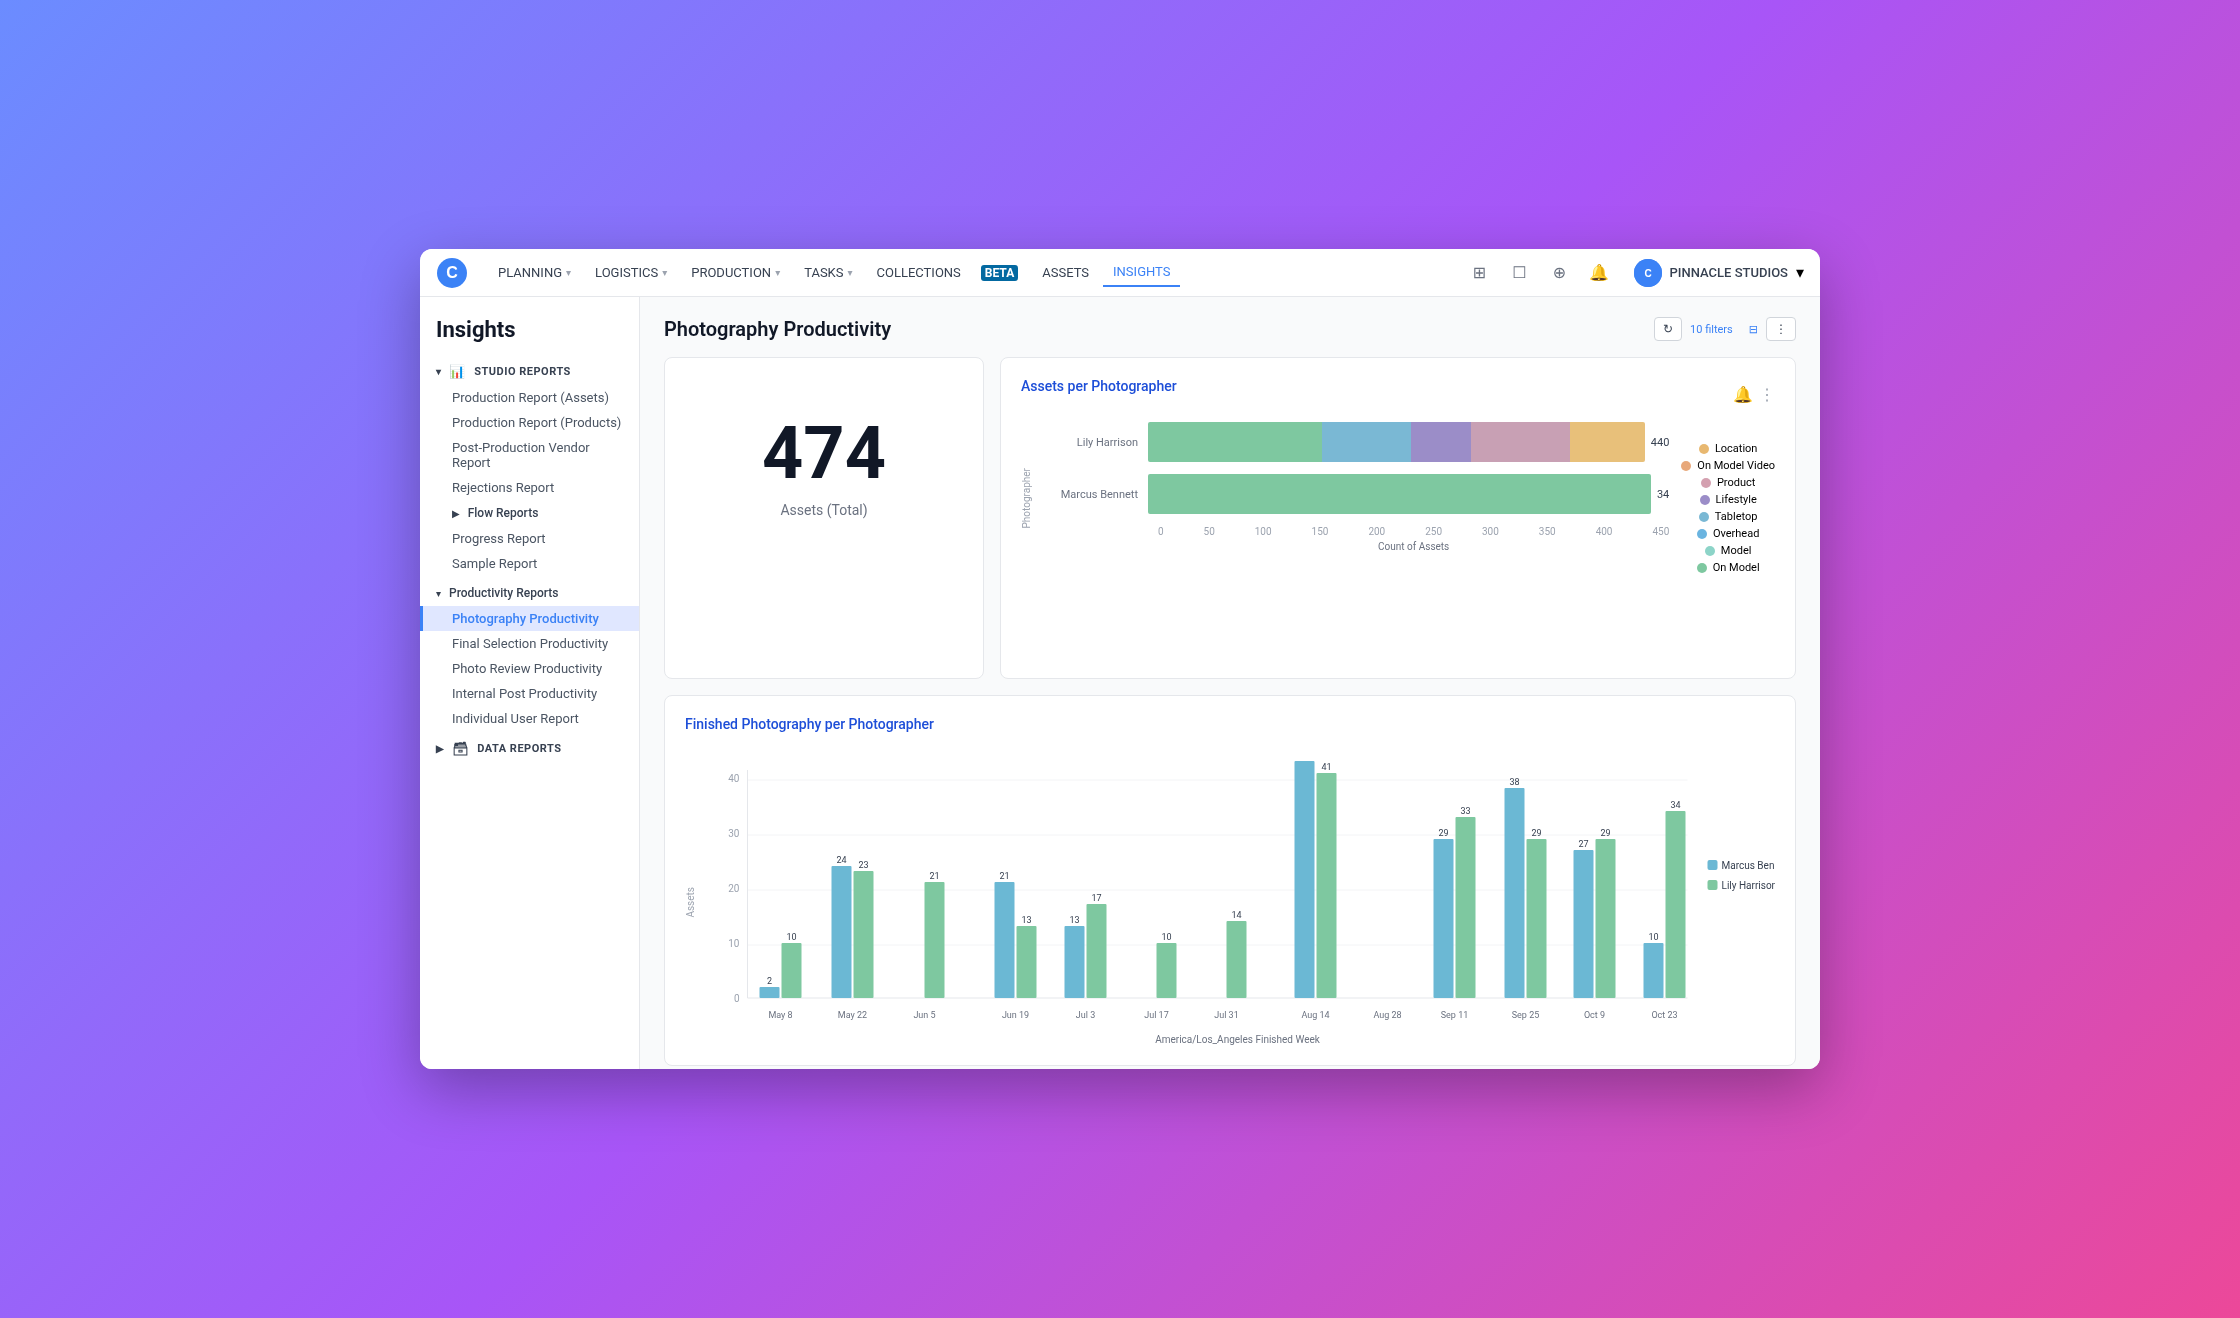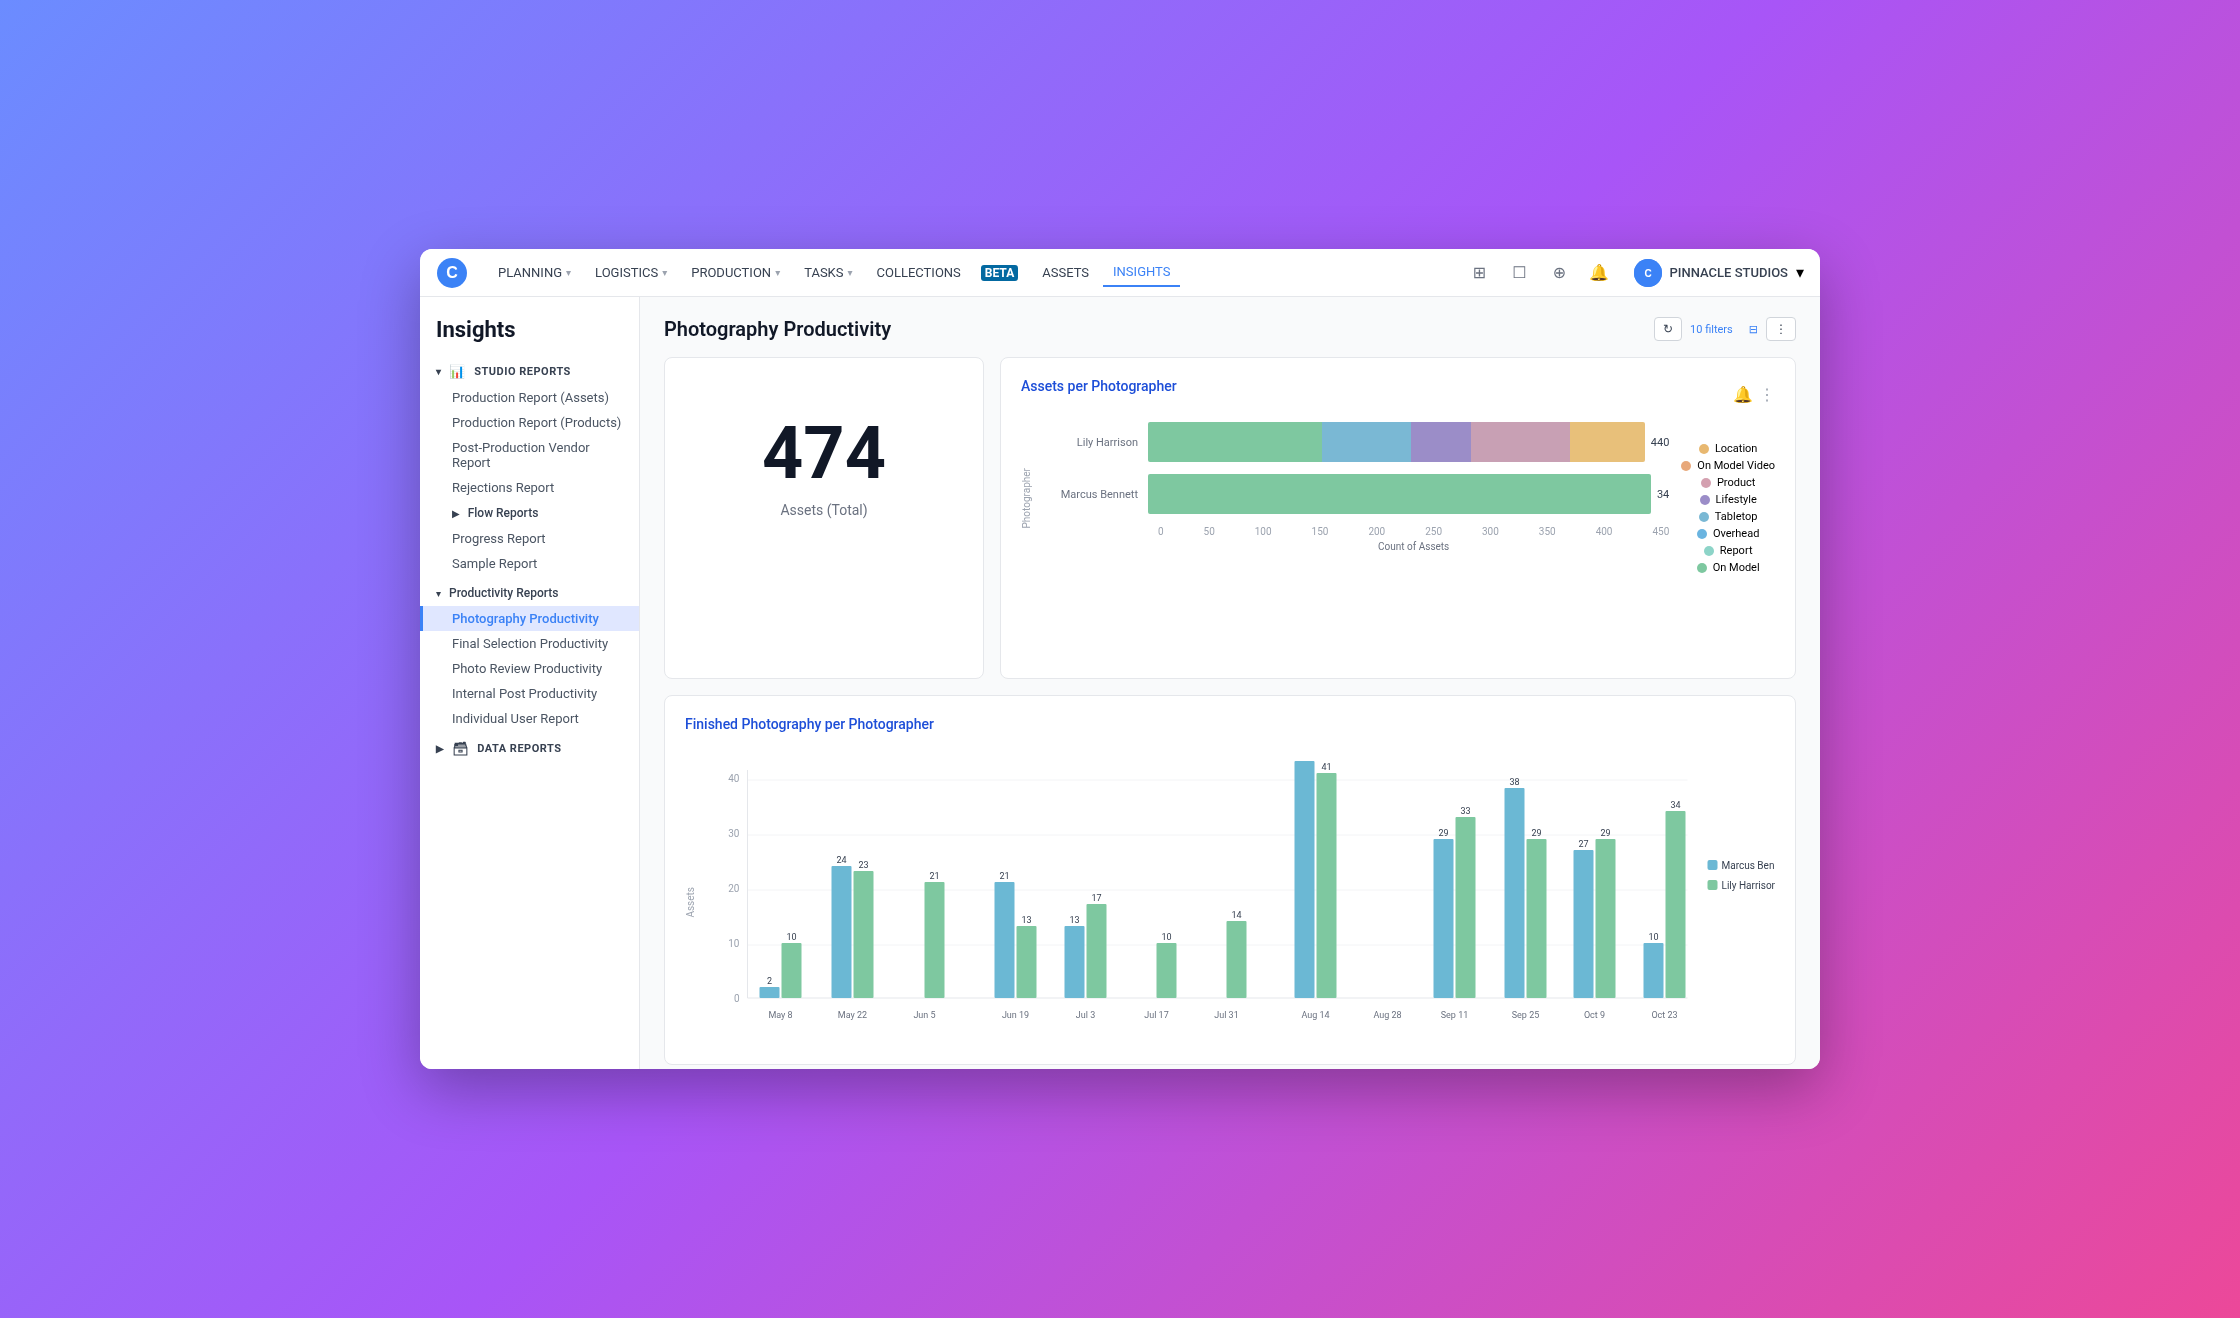--- a/index.html
+++ b/index.html
@@ -520,21 +520,21 @@
               <div class="legend-item">
                 <div class="legend-dot" style="background:#7ab8d4;"></div>
                 <span>Tabletop</span>
               </div>
               <div class="legend-item">
                 <div class="legend-dot" style="background:#6ab4e0;"></div>
                 <span>Overhead</span>
               </div>
               <div class="legend-item">
                 <div class="legend-dot" style="background:#8dd4c8;"></div>
-                <span>Report</span>
+                <span>Model</span>
               </div>
               <div class="legend-item">
                 <div class="legend-dot" style="background:#7ec8a0;"></div>
                 <span>On Model</span>
               </div>
             </div>
           </div>
         </div>
       </div>
 
@@ -628,19 +628,20 @@
               <rect x="958" y="51" width="20" height="187" fill="#7ec8a0" rx="1"></rect>
               <text x="946" y="180" text-anchor="middle" font-size="9" fill="#374151">10</text>
               <text x="968" y="48" text-anchor="middle" font-size="9" fill="#374151">34</text>
               <text x="957" y="258" text-anchor="middle" font-size="9" fill="#6b7280">Oct 23</text>
 
               <rect x="1000" y="100" width="10" height="10" fill="#6bb8d4" rx="2"></rect>
               <text x="1014" y="109" font-size="10" fill="#374151">Marcus Bennett</text>
               <rect x="1000" y="120" width="10" height="10" fill="#7ec8a0" rx="2"></rect>
               <text x="1014" y="129" font-size="10" fill="#374151">Lily Harrison</text>
             </svg>
+            <div style="text-align:center;font-size:10px;color:#6b7280;margin-top:-10px;">America/Los_Angeles Finished Week</div>
           </div>
         </div>
       </div>
 
     </main>
   </div>
 </div>
 
 </body></html>

